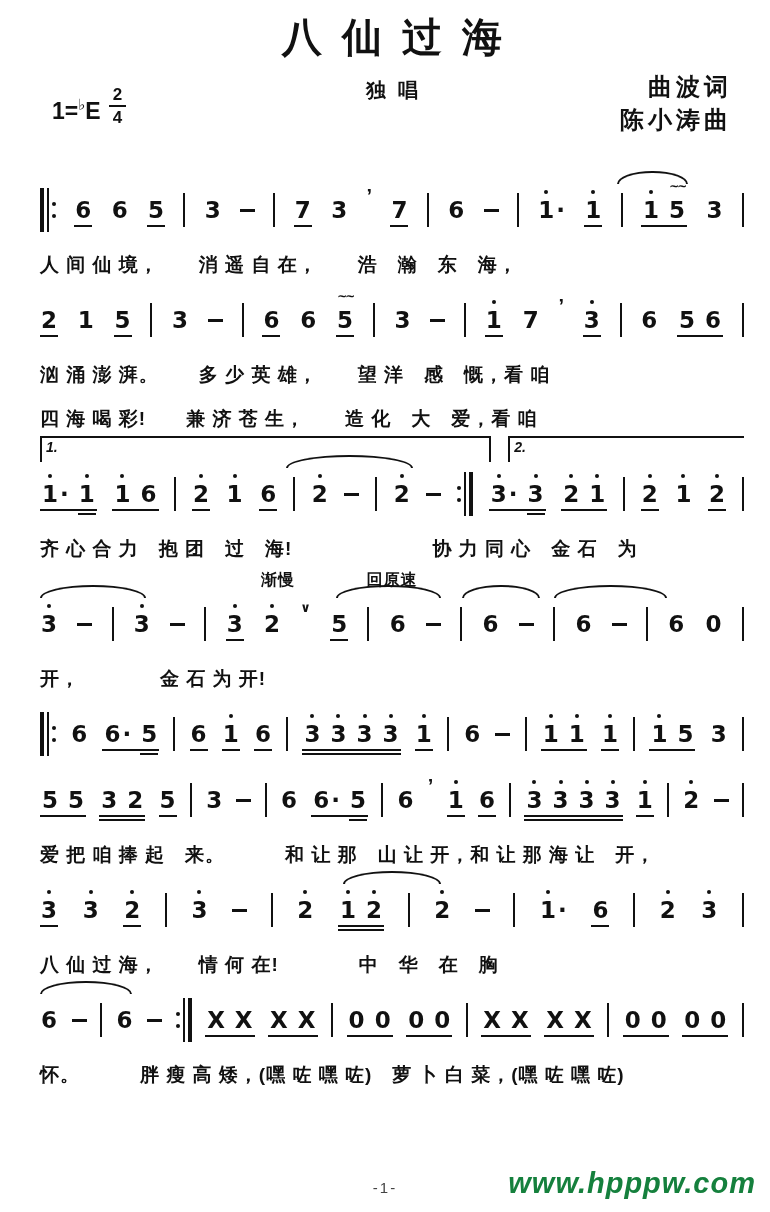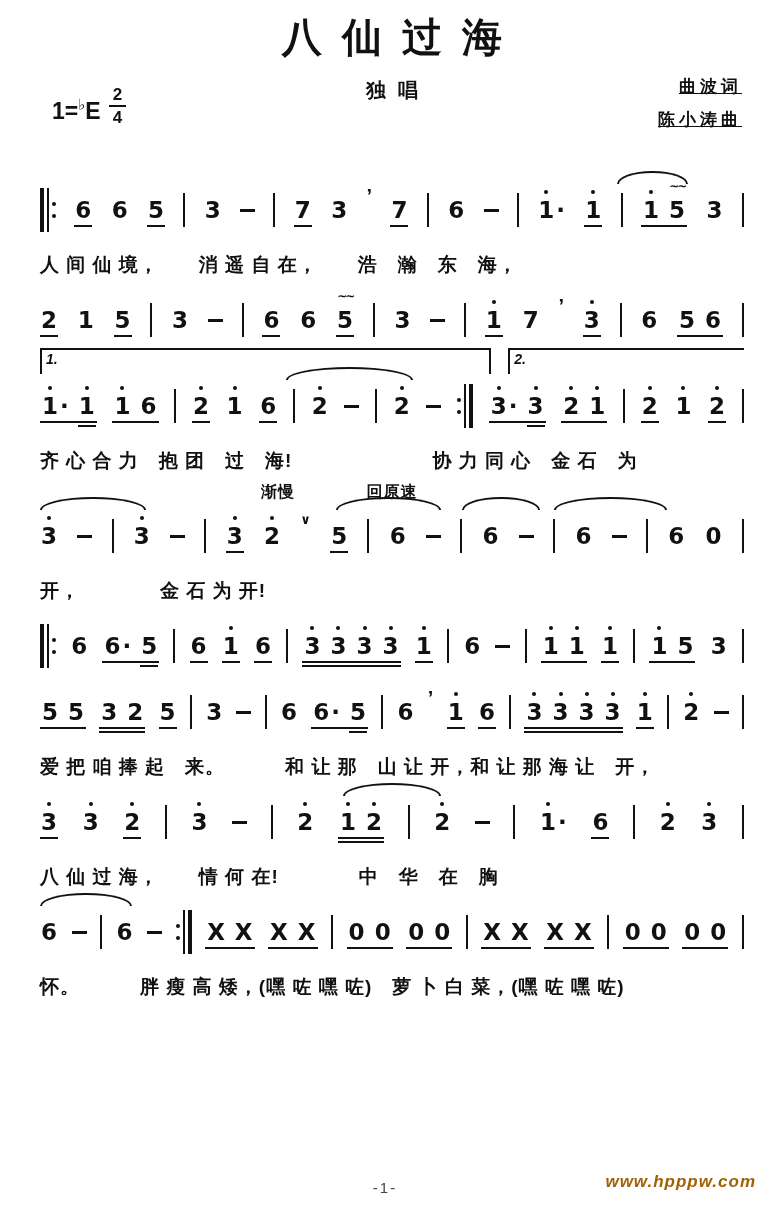--- a/index.html
+++ b/index.html
@@ -7,22 +7,22 @@
        font-family:"Liberation Sans","DejaVu Sans",sans-serif;overflow:hidden;}
   .page{box-sizing:border-box;width:770px;height:1212px;position:relative;
         padding:10px 26px 0 40px;}
 
   
   .header{position:relative;height:158px;}
   .title{margin:0;text-align:center;font-size:40px;font-weight:bold;
          letter-spacing:20px;padding-left:20px;}
   .subtitle{text-align:center;font-size:20px;font-weight:bold;letter-spacing:12px;
             padding-left:12px;margin-top:12px;}
-  .credits{position:absolute;right:2px;top:60px;text-align:right;font-size:17px;
-           font-weight:bold;letter-spacing:4px;line-height:33px;text-decoration:underline;}
+  .credits{position:absolute;right:12px;top:60px;text-align:right;font-size:24px;
+           font-weight:bold;letter-spacing:4px;line-height:33px;}
   .keysig{position:absolute;left:12px;top:76px;font-size:23px;font-weight:bold;}
   .keysig sup{font-size:15px;}
   .meter{display:inline-block;vertical-align:-4px;margin-left:8px;text-align:center;
          font-size:17px;font-weight:bold;line-height:1;}
   .meter .num{display:block;border-bottom:2px solid #111;padding:0 4px 2px;}
   .meter .den{display:block;padding-top:2px;}
   .expression{position:absolute;left:12px;top:122px;font-size:17px;font-weight:bold;
               letter-spacing:2px;}
 
   
@@ -63,22 +63,22 @@
   .volta.rt{border-right:2px solid #111;}
   .vlabel{font-size:14px;font-style:italic;font-weight:bold;padding-left:4px;}
 
   .lyric-line{font-size:19px;font-weight:600;letter-spacing:1px;margin-top:18px;
               white-space:nowrap;}
 
   
   .footer{position:absolute;left:0;right:0;bottom:8px;height:32px;}
   .pageno{position:absolute;left:0;right:0;bottom:8px;text-align:center;font-size:15px;
           color:#444;letter-spacing:2px;}
-  .watermark{position:absolute;right:14px;bottom:12px;font-size:17px;font-weight:bold;
-             font-style:italic;color:#a16207;letter-spacing:1px;}
+  .watermark{position:absolute;right:14px;bottom:4px;font-size:29px;font-weight:bold;
+             font-style:italic;color:#15803d;letter-spacing:1px;}
 </style>
 </head>
 <body>
 
 <div class="page">
 
   <div class="header">
     <h1 class="title">八仙过海</h1>
     <div class="subtitle">独唱</div>
     <div class="credits">
@@ -222,20 +222,24 @@
                 <span class="stack"><span class="nglyph">5</span></span>
               </span>
               <span class="note">
                 <span class="stack"><span class="nglyph">6</span></span>
               </span>
               <i class="ul"></i>
             </span>
             <div class="barline"></div>
           </div>
         </div>
+        <div>
+          <div class="lyric-line">汹 涌 澎 湃。　　多 少 英 雄，　　望 洋　感　慨，看 咱</div>
+          <div class="lyric-line">四 海 喝 彩!　　兼 济 苍 生，　　造 化　大　爱，看 咱</div>
+        </div>
       </div>
       <div class="system">
         <div class="staff tall">
           <div class="volta rt" style="left: 0%; width: 64%;"><span class="vlabel">1.</span></div>
           <div class="volta" style="left: 66.5%; width: 33.5%;"><span class="vlabel">2.</span></div>
           <div class="arc" style="left: 35%; width: 18%;"></div>
           <div class="notes-row">
             <span class="ngroup">
               <span class="note">
                 <span class="stack"><span class="nglyph">1</span><i class="odot"></i></span>

